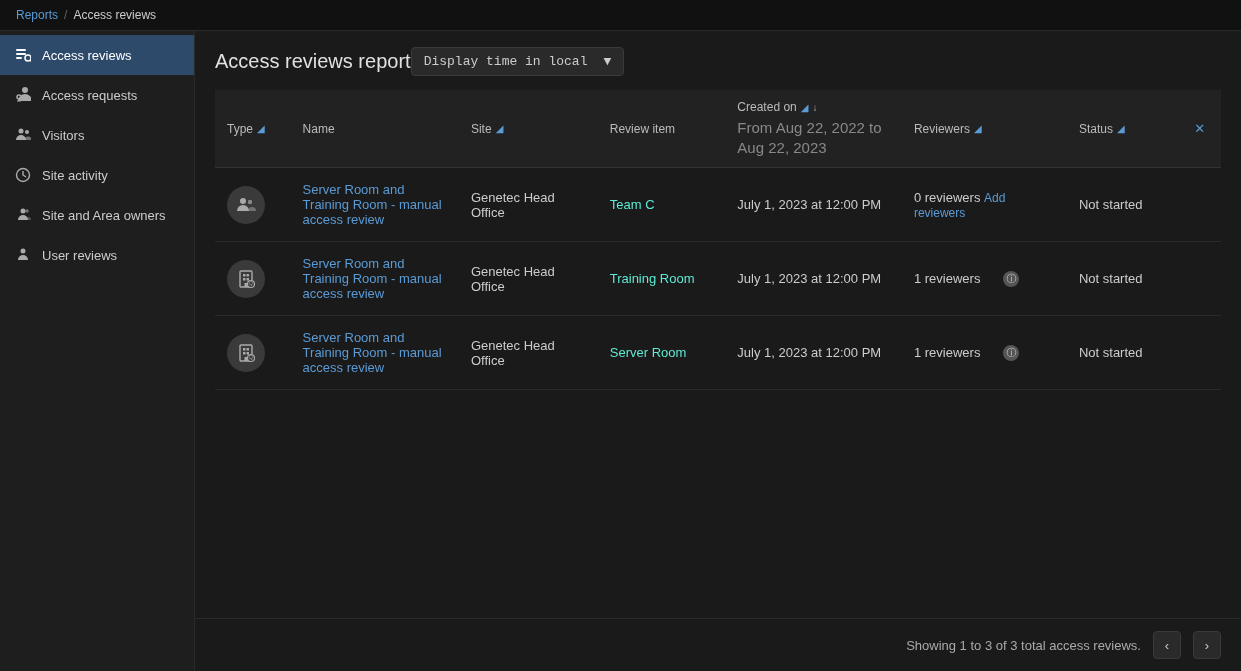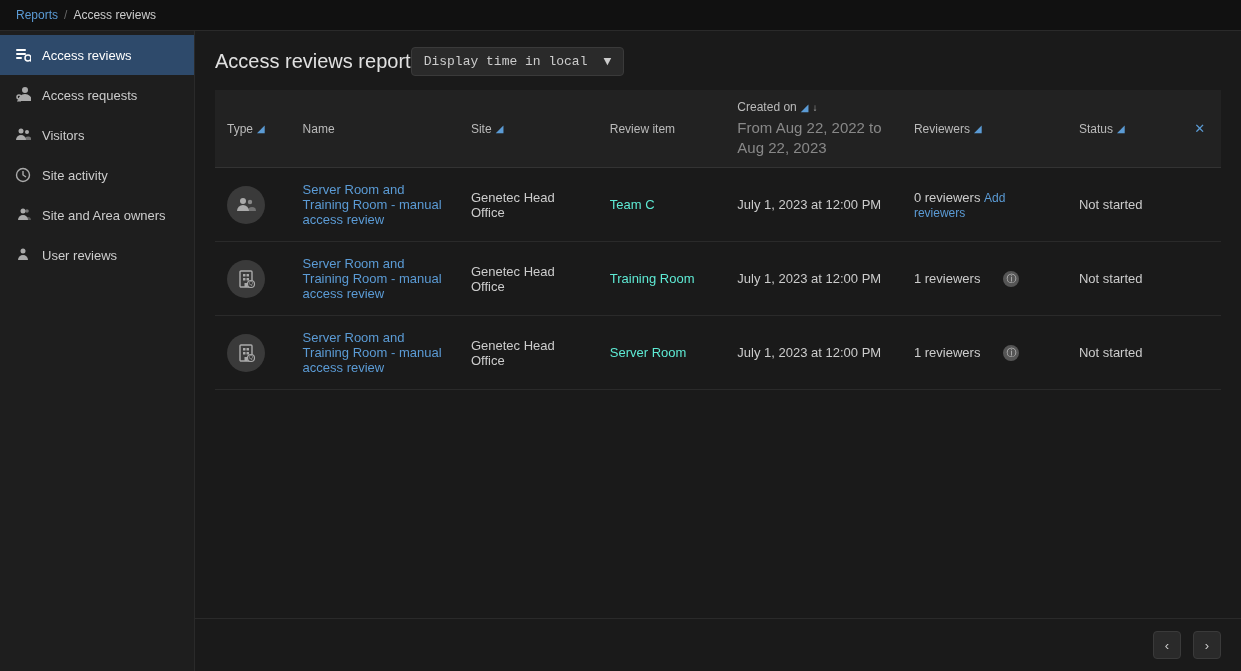--- a/index.html
+++ b/index.html
@@ -507,17 +507,18 @@
             <td>
               <span class="status-not-started">Not started</span>
             </td>
             <td></td>
           </tr>
         </tbody>
       </table>
     </div>
 
     <div class="table-footer">
+      <span>Showing 1 to 3 of 3 total access reviews.</span>
       <button class="pagination-btn">‹</button>
       <button class="pagination-btn">›</button>
     </div>
   </div>
 </div>
 
 </body></html>

